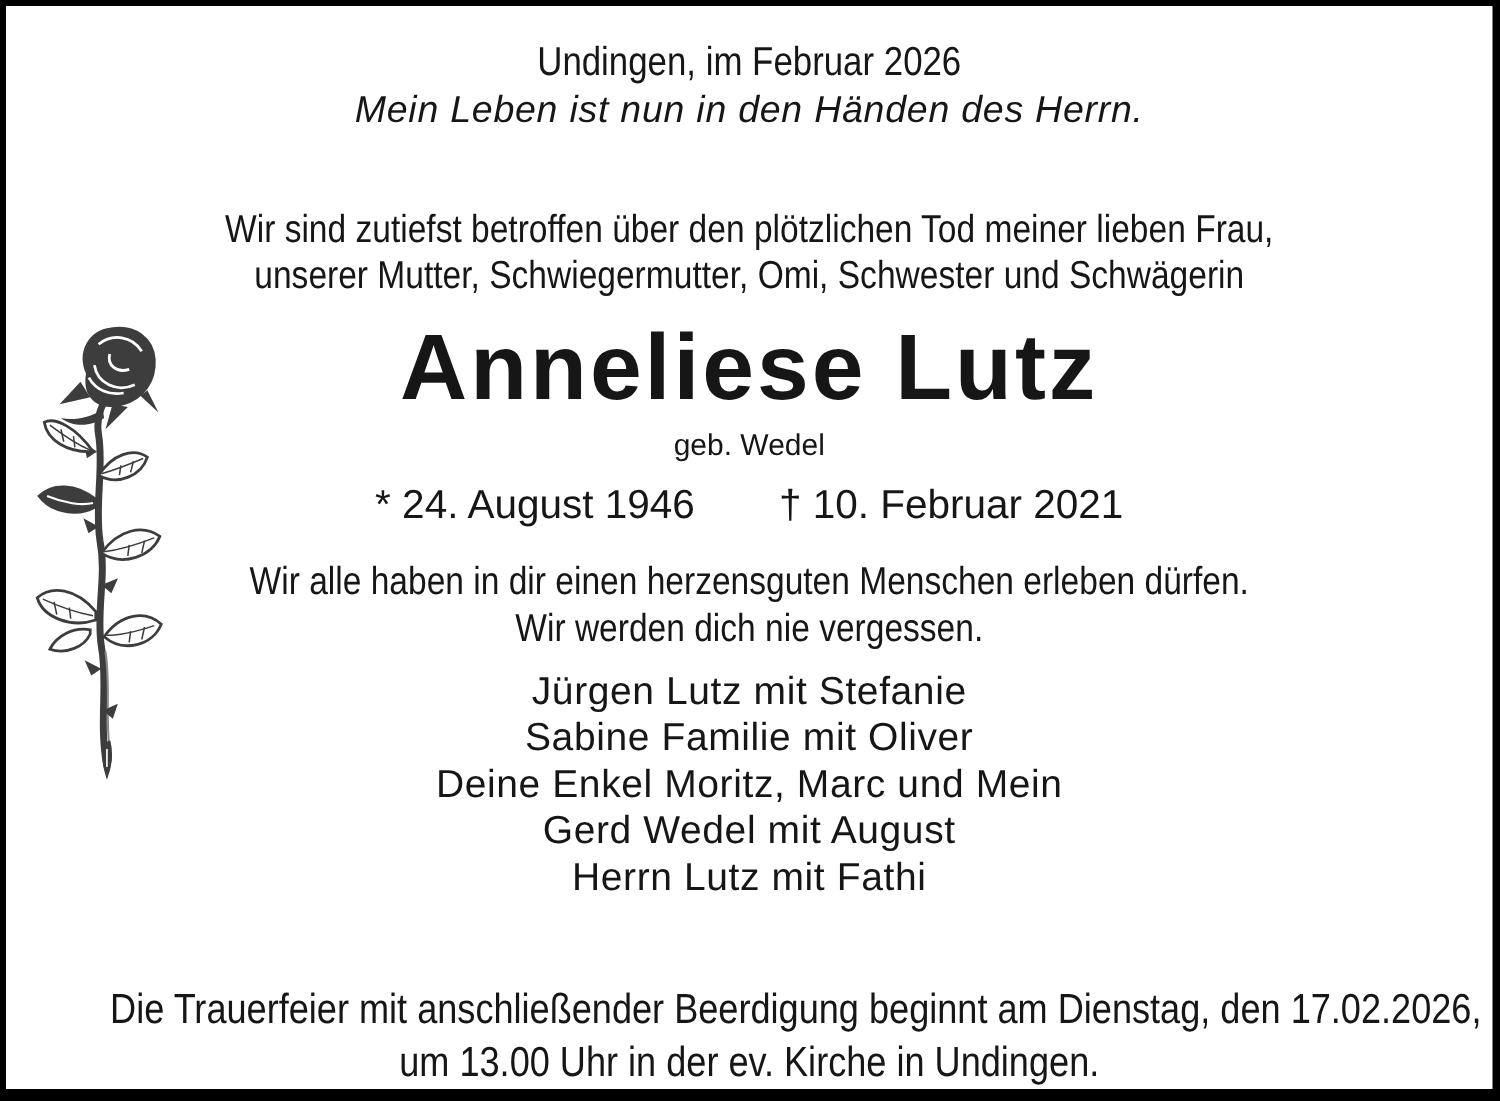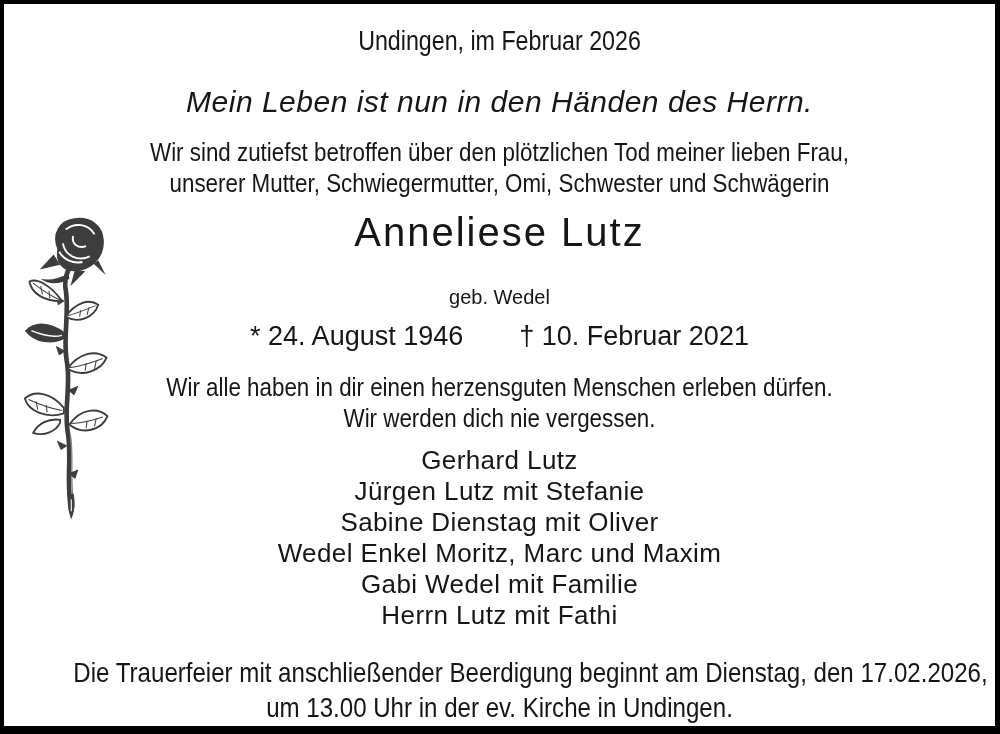--- a/index.html
+++ b/index.html
@@ -18,24 +18,24 @@
     color: #161616;
   }
   .line {
     position: absolute;
     left: 0; right: 0;
     text-align: center;
     white-space: nowrap;
   }
   .cond { transform: scaleX(0.86); transform-origin: 50% 50%; }
   .dateline   { top: 22px;  font-size: 27px; }
-  .motto      { top: 81px;  font-size: 30px; font-style: italic; letter-spacing: 0.5px; }
+  .motto      { top: 55px;  font-size: 25px; font-style: italic; letter-spacing: 0.5px; }
   .intro1     { top: 133px; font-size: 26px; }
   .intro2     { top: 164px; font-size: 26px; }
-  .name       { top: 206px; font-size: 40px; letter-spacing: 2px; }
+  .name       { top: 206px; font-size: 62px; letter-spacing: 2px; font-weight: bold; }
   .birthname  { top: 282px; font-size: 20px; }
   .dates      { top: 317px; font-size: 27px; }
   .dates .birth { margin-right: 56px; }
   .tribute1   { top: 368px; font-size: 26px; }
   .tribute2   { top: 399px; font-size: 26px; }
   .mourners   { top: 441px; font-size: 26px; line-height: 31px; letter-spacing: 0.4px; }
   .funeral1   { top: 653px; font-size: 28px; }
   .funeral2   { top: 688px; font-size: 28px; }
   .rose {
     position: absolute;
@@ -122,24 +122,23 @@
   <div class="line birthname">geb. Wedel</div>
 
   <div class="line dates">
     <span class="birth">* 24. August 1946</span><span>† 10. Februar 2021</span>
   </div>
 
   <div class="line tribute1 cond">Wir alle haben in dir einen herzensguten Menschen erleben dürfen.</div>
   <div class="line tribute2 cond">Wir werden dich nie vergessen.</div>
 
   <div class="line mourners">
-    <div>Gerhard Lutz</div>
     <div>Jürgen Lutz mit Stefanie</div>
-    <div>Sabine Dienstag mit Oliver</div>
-    <div>Wedel Enkel Moritz, Marc und Maxim</div>
-    <div>Gabi Wedel mit Familie</div>
+    <div>Sabine Familie mit Oliver</div>
+    <div>Deine Enkel Moritz, Marc und Mein</div>
+    <div>Gerd Wedel mit August</div>
     <div>Herrn Lutz mit Fathi</div>
   </div>
 
   <div class="line funeral1 cond">Die Trauerfeier mit anschließender Beerdigung beginnt am Dienstag, den 17.02.2026,</div>
   <div class="line funeral2 cond">um 13.00 Uhr in der ev. Kirche in Undingen.</div>
 
 </div>
 
 </body></html>

